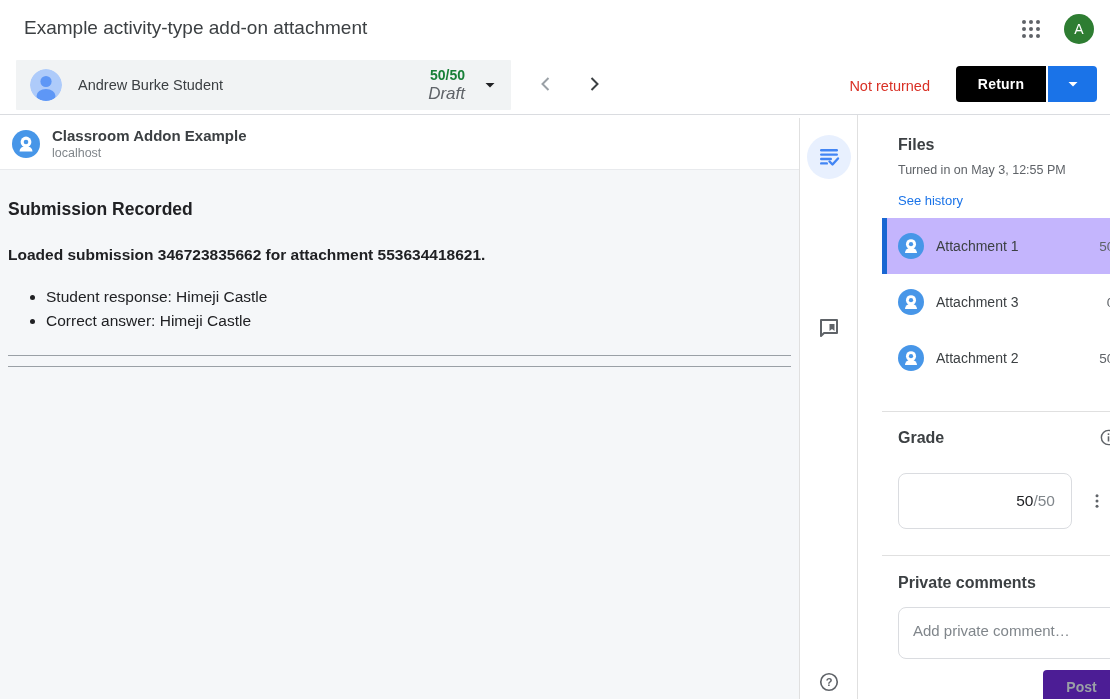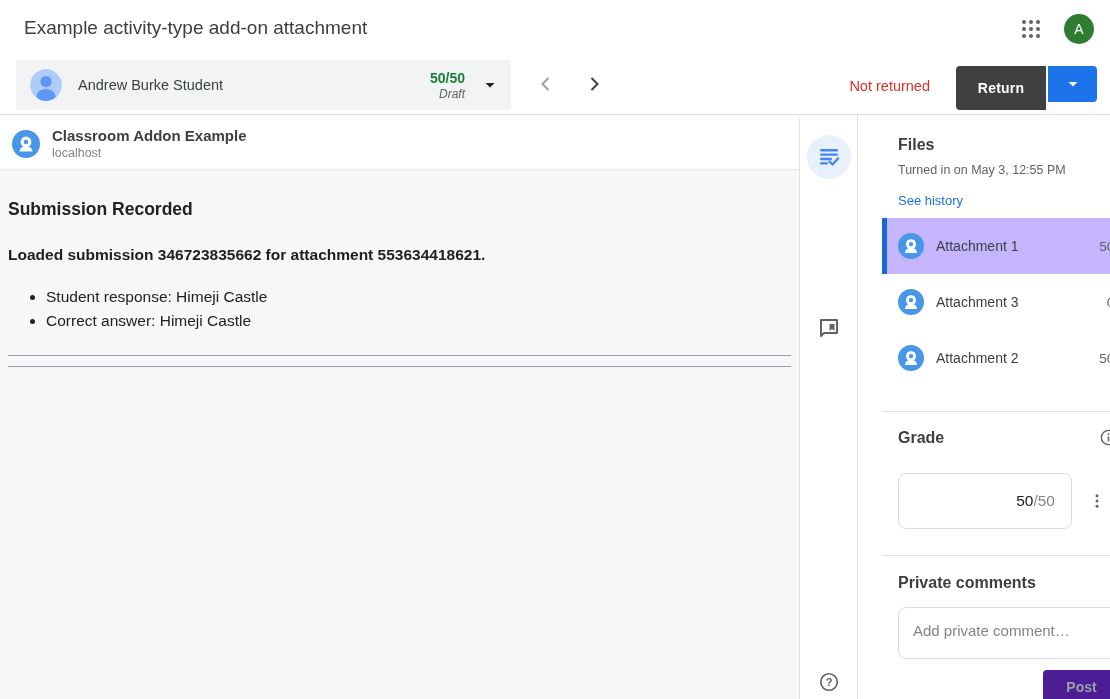--- a/index.html
+++ b/index.html
@@ -16,29 +16,29 @@
 
   
   .action-bar { position:absolute; left:0; top:57px; width:1110px; height:58px; background:#fff;
                 border-bottom:1px solid #dadce0; }
   .student-selector { position:absolute; left:16px; top:3px; width:495px; height:50px; background:#f1f3f4;
                       border-radius:1px; display:flex; align-items:center; cursor:pointer; }
   .student-avatar { width:32px; height:32px; margin-left:14px; border-radius:50%; overflow:hidden; flex:none; }
   .student-name { margin-left:16px; font-size:14.5px; color:#3c4043; flex:1; }
   .sel-grade { text-align:right; }
   .sel-grade .pts { font-size:14px; font-weight:bold; color:#188038; }
-  .sel-grade .state { font-size:12px; font-style:italic; color:#5f6368; margin-top:1px; }
+  .sel-grade .state { font-size:17px; font-style:italic; color:#5f6368; margin-top:1px; }
   .sel-caret { margin:0 14px 0 18px; }
 
   .nav-btn { position:absolute; top:15px; width:24px; height:24px; cursor:pointer; }
   .prev-btn { left:534px; } .next-btn { left:582px; }
 
   .return-status { position:absolute; right:180px; top:0; height:57px; display:flex; align-items:center;
                    font-size:14.5px; color:#d93025; }
-  .return-btn { position:absolute; left:956px; top:9px; width:90px; height:44px; background:#404040; color:#fff;
+  .return-btn { position:absolute; left:956px; top:9px; width:90px; height:36px; background:#000000; color:#fff;
                 font-size:14px; font-weight:bold; letter-spacing:.2px; border:none; border-radius:4px 0 0 4px; cursor:pointer; }
   .return-menu-btn { position:absolute; left:1048px; top:9px; width:49px; height:36px; background:#1a73e8;
                 border:none; border-radius:0 4px 4px 0; cursor:pointer; display:flex; align-items:center; justify-content:center; }
 
   
   .content { position:absolute; left:0; top:118px; width:800px; height:584px; background:#fff; border-right:1px solid #e0e0e0; }
   .addon-header { height:52px; display:flex; align-items:center; border-bottom:1px solid #e8eaed; background:#fff; }
   .addon-badge { width:28px; height:28px; margin-left:12px; flex:none; }
   .addon-meta { margin-left:12px; }
   .addon-name { font-size:15px; font-weight:bold; color:#3c4043; }

